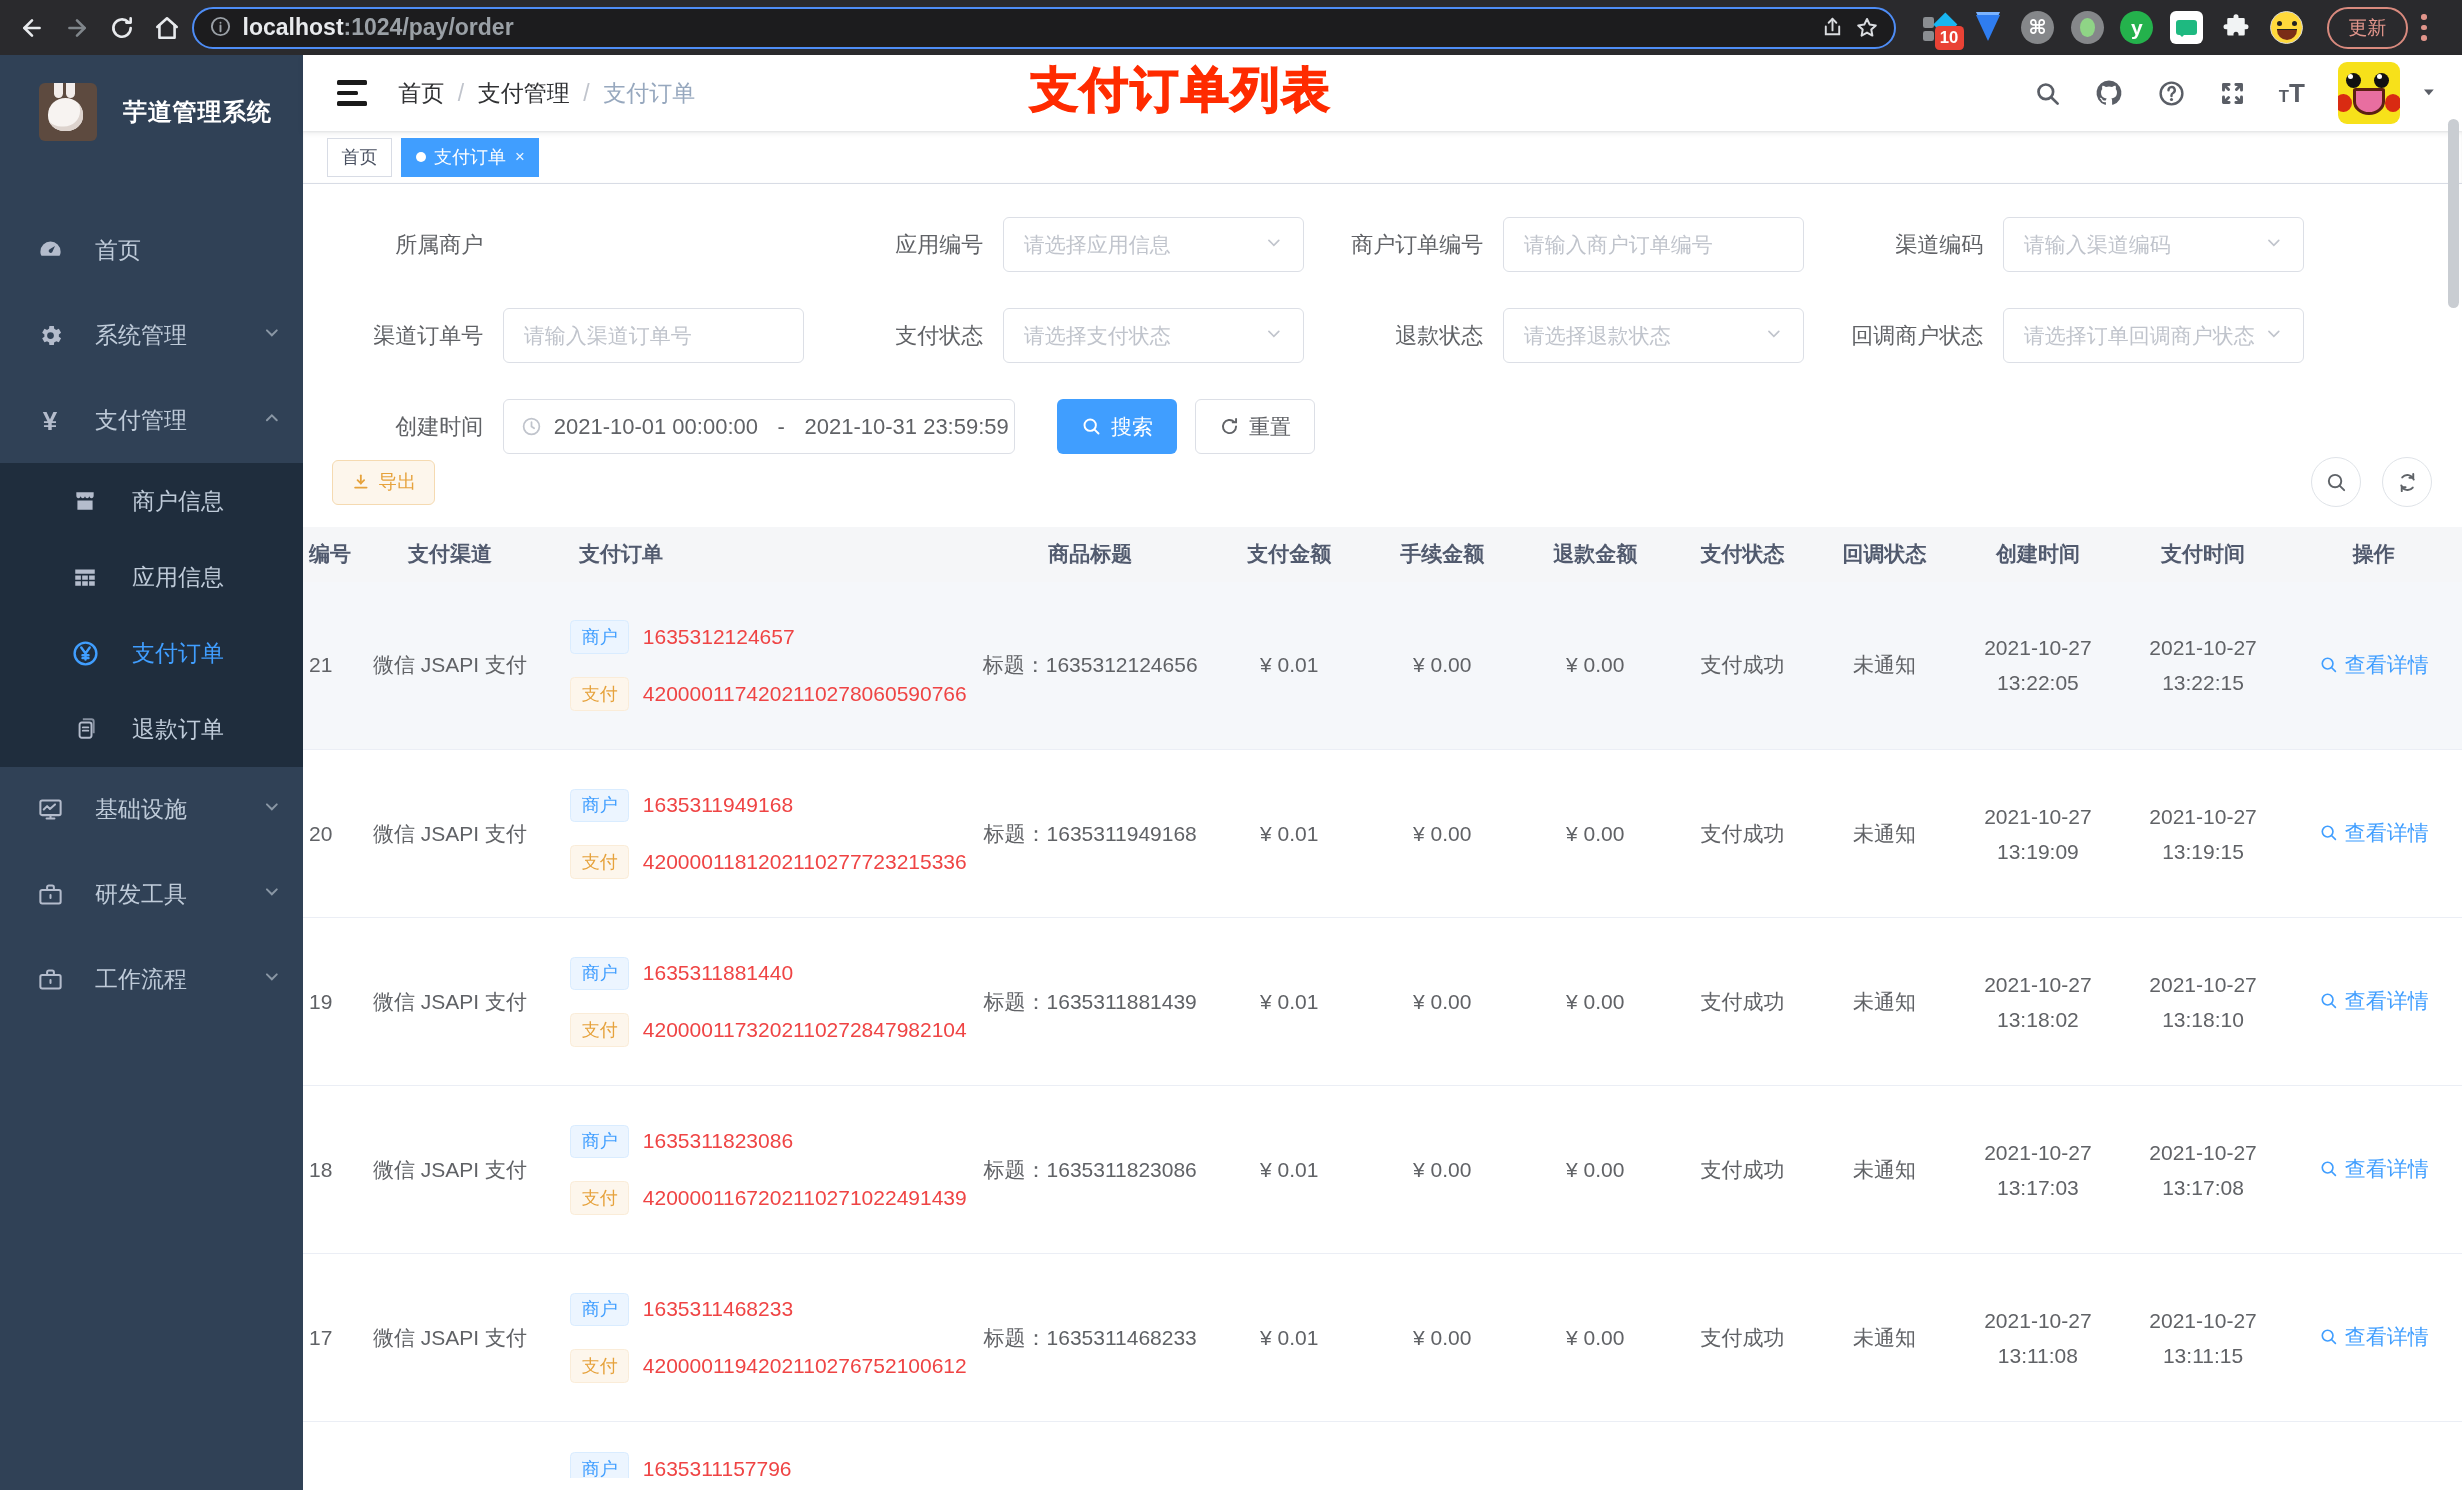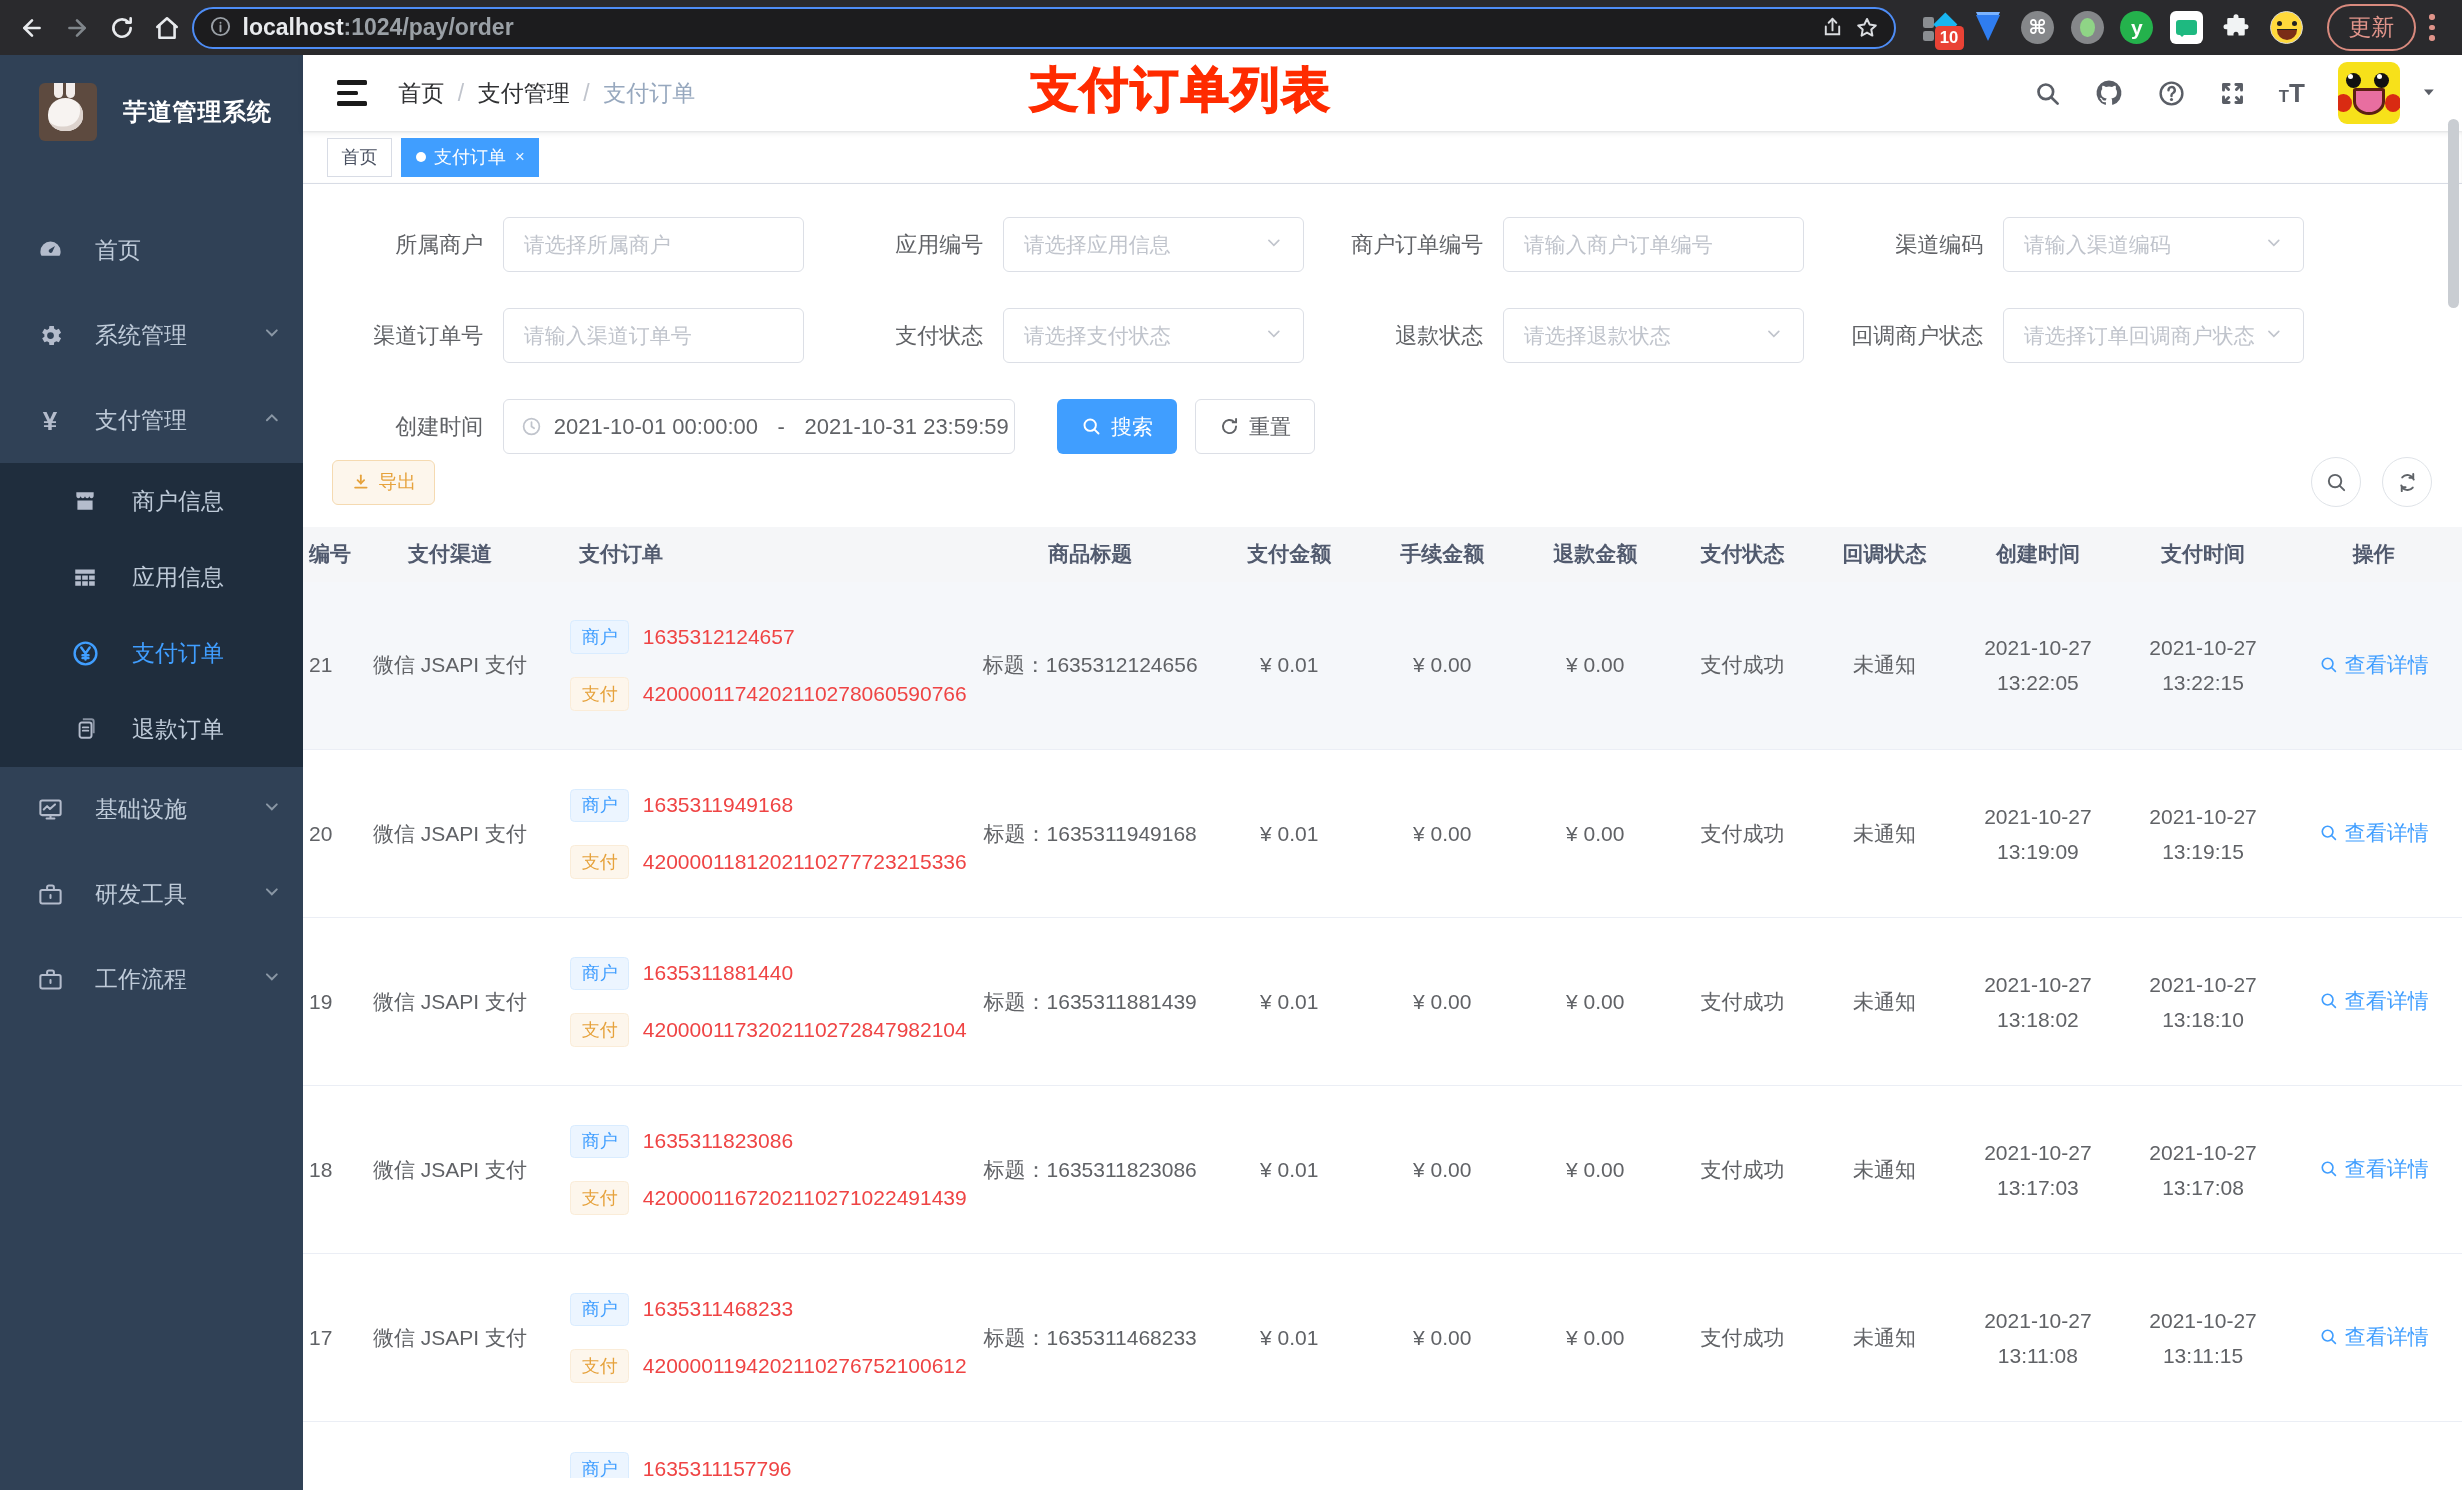--- a/index.html
+++ b/index.html
@@ -26,21 +26,21 @@
   .circ.dotin { background:#85878a; }
   .circ.dotin::after { content:""; width:15px; height:19.7px; border-radius:50%; background:#8fd486; }
   .circ.green { background:#24b24c; color:#fff; font-size:21px; }
   .chatic { width:33px; height:33px; background:#fff; border-radius:6px; display:flex; align-items:center; justify-content:center; }
   .chatic .bub { width:21px; height:15px; background:#1eb980; border-radius:3px; position:relative; }
   .chatic .bub::after { content:""; position:absolute; left:3px; bottom:-5.3px; border:3.8px solid transparent; border-top-color:#1eb980; }
   .puzzle { color:#f1f3f4; }
   .emoji-face { width:33px; height:33px; border-radius:50%; background:#ffd93b; position:relative; border:0.8px solid #d8d8d8; }
   .emoji-face::before { content:""; position:absolute; left:6px; top:9px; width:5.3px; height:5.3px; border-radius:50%; background:#222; box-shadow:15px 0 0 #222; }
   .emoji-face::after { content:""; position:absolute; left:6.8px; top:17.4px; width:19.7px; height:9.8px; border-radius:0 0 10.6px 10.6px; background:#7a2d17; border-top:1.5px solid #222; }
-  .updatebtn { margin-left:18px; border:2.3px solid #d98a7e; color:#e0948a; font-size:23px; padding:6px 19.7px; border-radius:27px; background:transparent; display:flex; align-items:center; }
+  .updatebtn { margin-left:18px; border:2.3px solid #d98a7e; color:#e0948a; font-size:19px; padding:6px 19.7px; border-radius:27px; background:transparent; display:flex; align-items:center; }
   .chromedots { color:#e0948a; font-size:26px; letter-spacing:0; margin:0 4.5px 0 7.6px; line-height:0.35; display:flex; flex-direction:column; gap:5.3px; align-items:center; }
   .chromedots i { width:5.3px; height:5.3px; border-radius:50%; background:#e0948a; }
 
   
   .app { display:flex; height:1436px; }
   .sidebar { width:303px; background:#304156; color:#bfcbd9; flex:0 0 auto; overflow:hidden; }
   .logo-row { height:114px; display:flex; align-items:center; padding-left:39px; gap:26px; }
   .bunny { width:58px; height:58px; border-radius:6px; background:#5d4a3f; position:relative; overflow:hidden; }
   .bunny::before { content:""; position:absolute; left:15px; top:-10.6px; width:9px; height:26px; background:#f2ecea; border-radius:6px; box-shadow:12px 0 0 #f2ecea; }
   .bunny::after { content:""; position:absolute; left:9px; top:15px; width:35px; height:33px; background:#f7f3f1; border-radius:50% 50% 46% 46%; box-shadow:inset -3px -4.5px 0 #ddd3ce; }
@@ -414,23 +414,20 @@
         <span class="close">×</span>
       </span>
     </div>
 
     <div class="content">
 
       <div class="filter-form">
         <div class="frow">
           <div class="fitem">
             <span class="flabel">所属商户</span>
-            <div class="fcontrol">
-              <input placeholder="请选择所属商户" style="">
-            </div>
           </div>
           <div class="fitem">
             <span class="flabel">应用编号</span>
             <div class="fcontrol">
               <span class="ph">请选择应用信息</span>
               <span class="chev"><svg width="19.7" height="19.7" viewBox="0 0 24 24" fill="none" stroke="currentColor" stroke-width="2" stroke-linecap="round">
                     <path d="M6 9l6 6 6-6"></path>
                   </svg></span>
             </div>
           </div>

